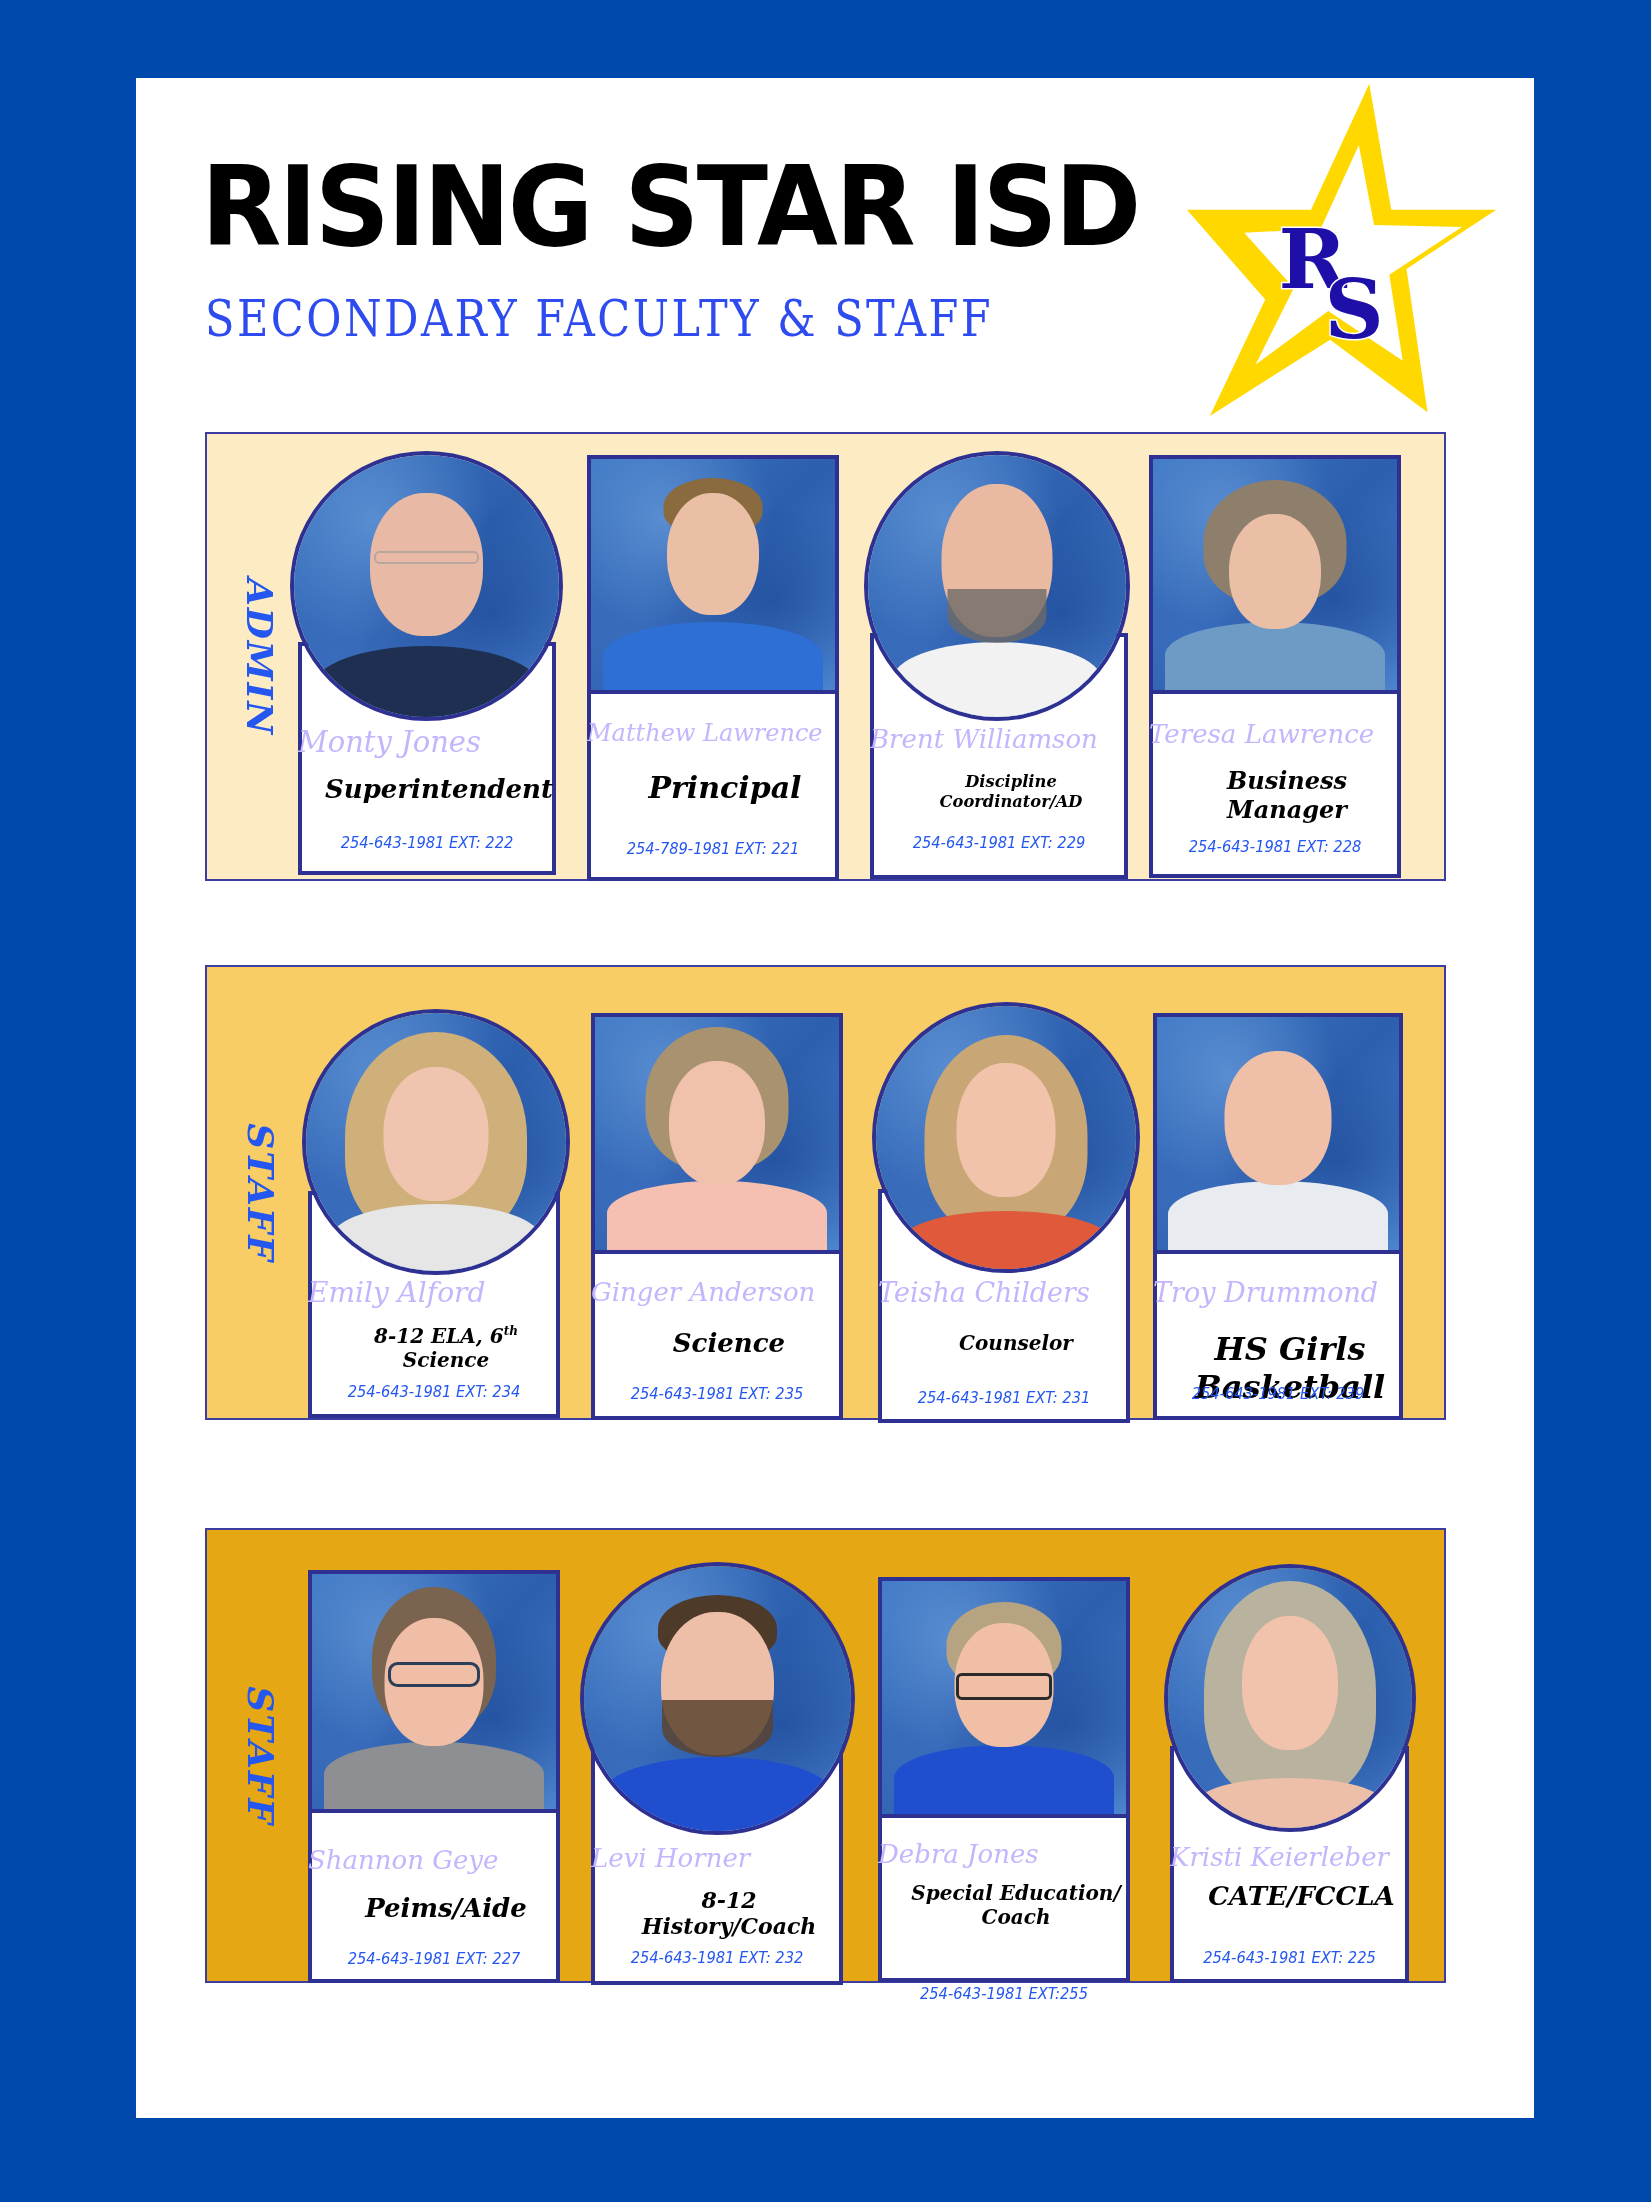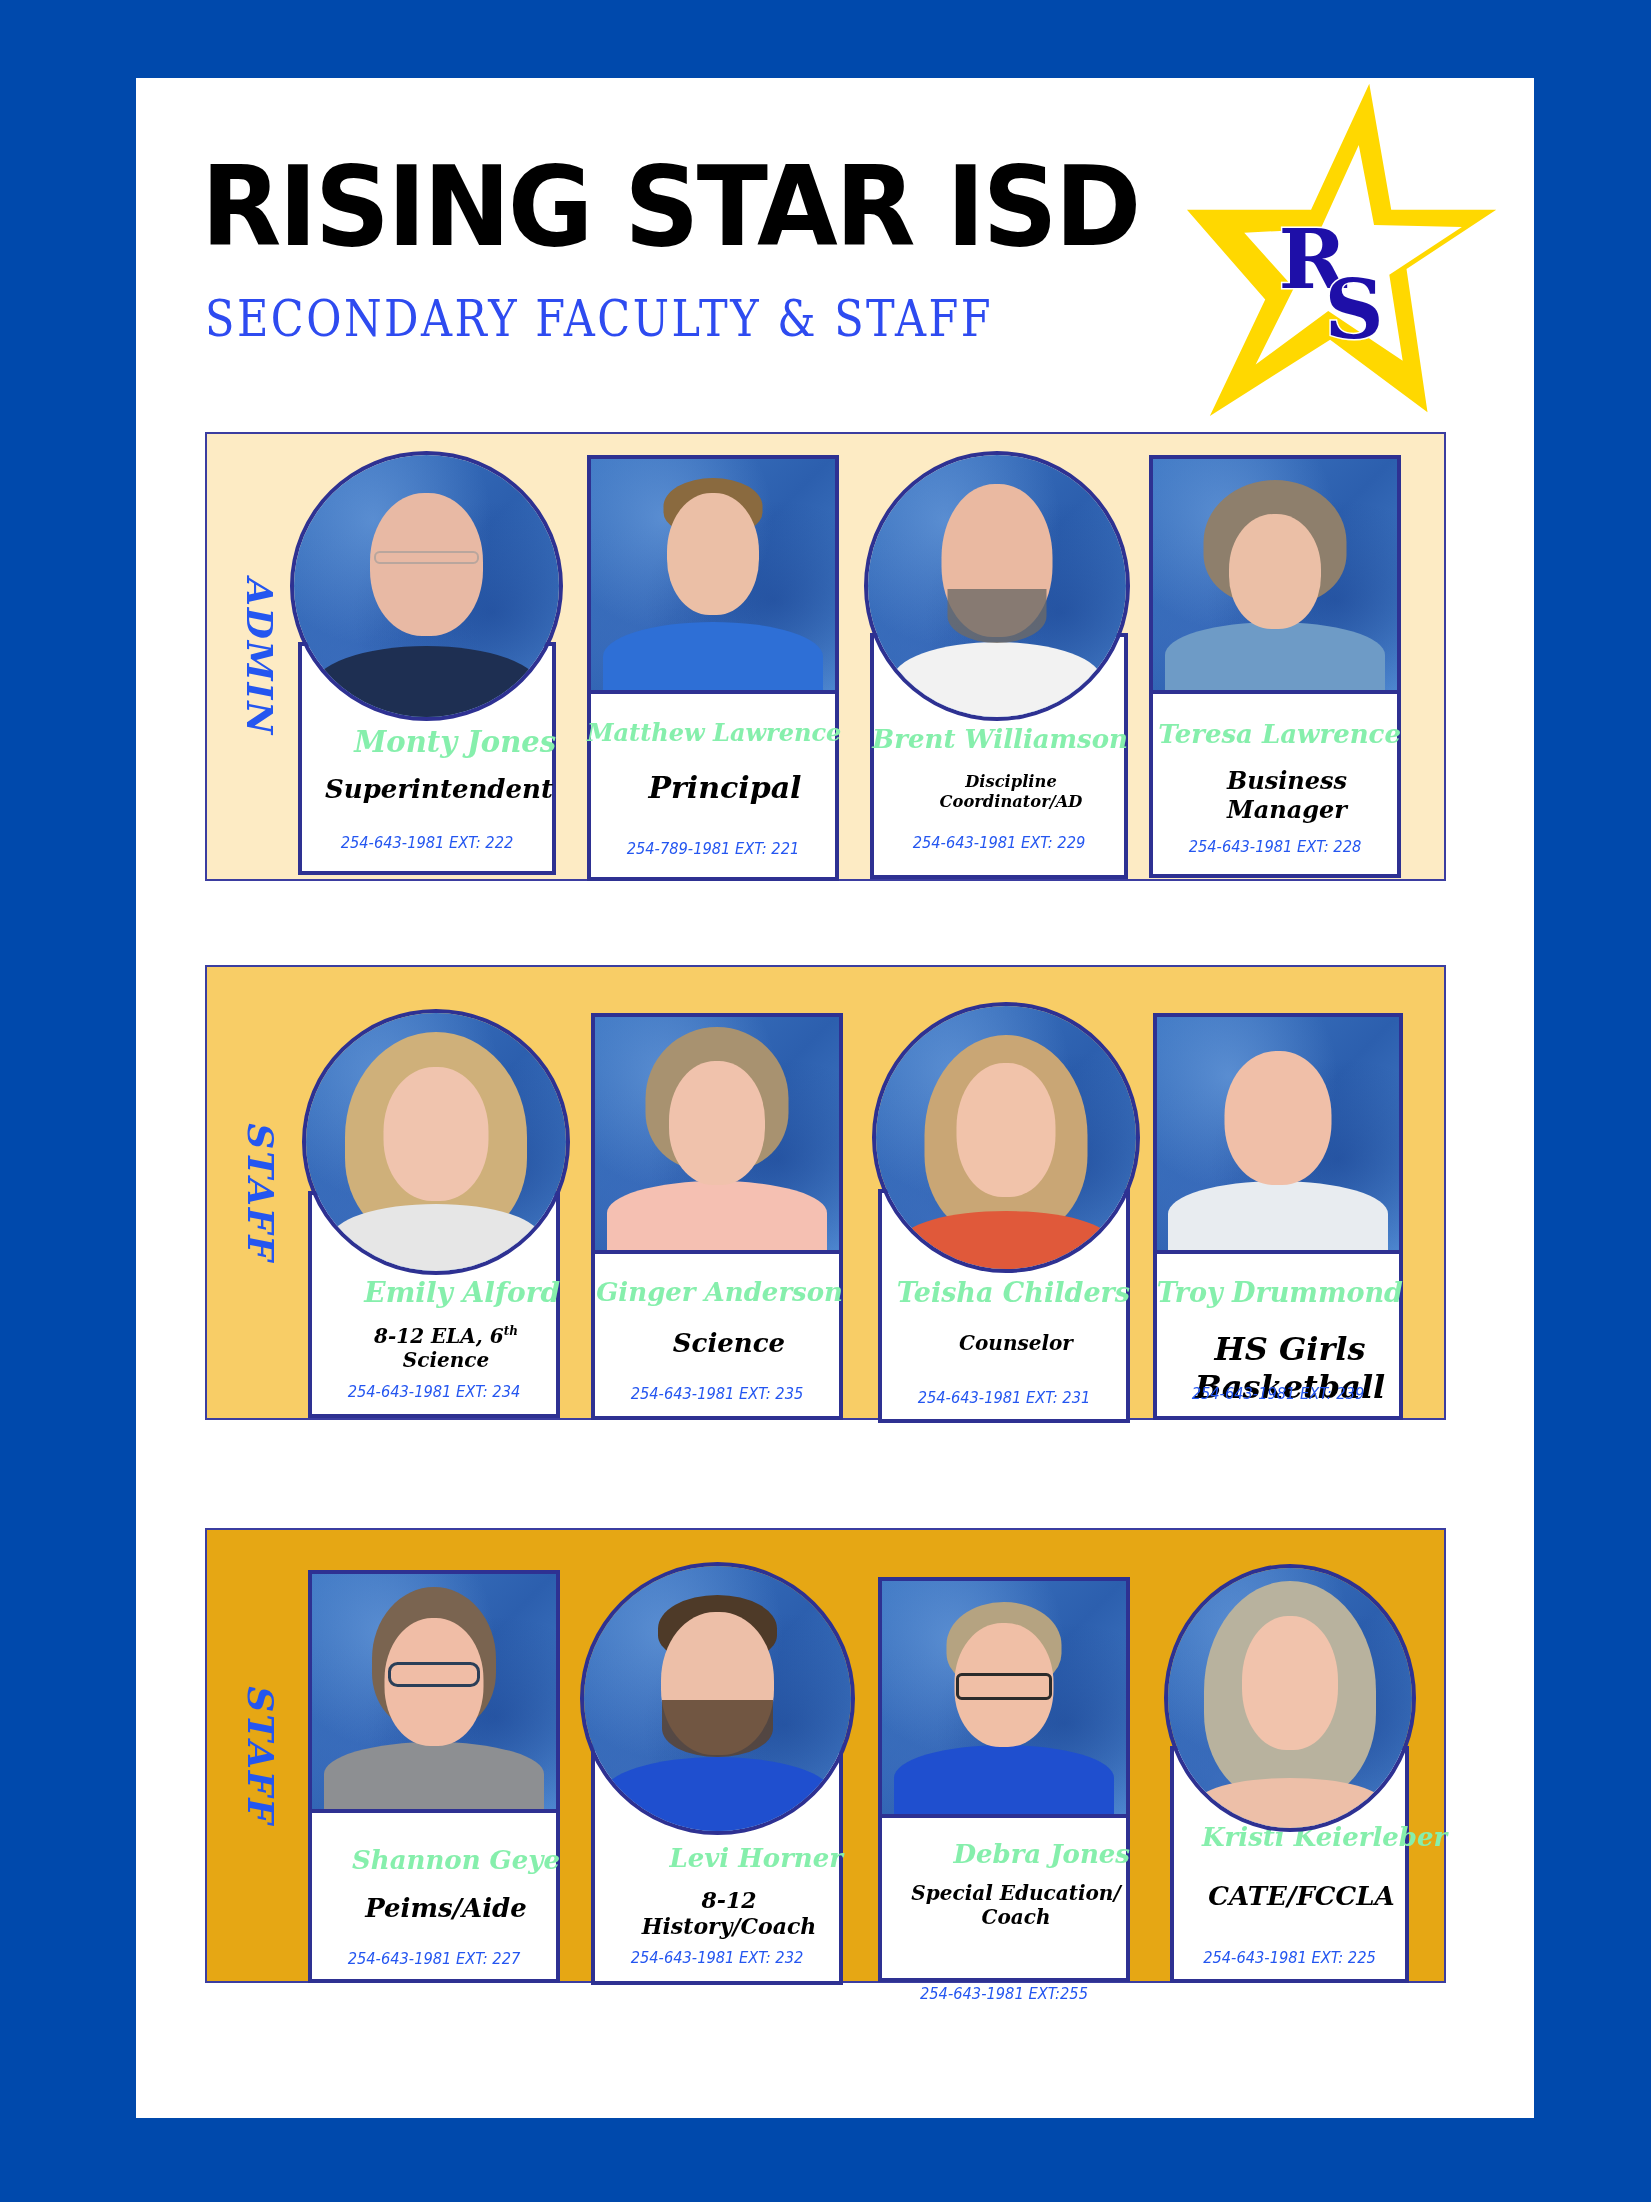--- a/index.html
+++ b/index.html
@@ -113,25 +113,25 @@
     left: 50%; transform: translateX(-50%);
     border-radius: 50% 50% 0 0 / 40% 40% 0 0;
   }
   .person .hair {
     position: absolute;
     left: 50%; transform: translateX(-50%);
     border-radius: 50% 50% 40% 40%;
   }
   .name {
     position: absolute; left: 0; right: 0;
-    text-align: right;
+    text-align: left;
     font-family: "DejaVu Serif", serif;
     font-style: italic;
-    font-weight: bold;
-    color: #86efac;
+    font-weight: normal;
+    color: #c4b5fd;
     white-space: nowrap;
     line-height: 1;
   }
   .role {
     position: absolute; left: 0; right: 0;
     text-align: center;
     font-family: "DejaVu Serif", serif;
     font-style: italic;
     font-weight: bold;
     color: #000;
@@ -371,17 +371,17 @@
   <div class="textbox" style="top:182px;"></div>
   <div class="photo" style="left:-5.7px;top:0;width:252px;height:268px;">
     <div class="photo-bg">
       <div class="person" style="width:100%;height:100%;top:0;">
         <div class="hair" style="width:172px;height:220px;top:13.4px;background:#B8B29E;"></div>
         <div class="body" style="width:191px;height:67px;top:210px;background:#EDBFA8;"></div>
         <div class="head" style="width:96px;height:134px;top:48px;background:#F1C3AC;"></div>
       </div>
     </div>
   </div>
-  <div class="name" style="top:260px;font-size:26px;padding-left:32px;">Kristi Keierleber</div>
+  <div class="name" style="top:280px;font-size:26px;">Kristi Keierleber</div>
   <div class="role" style="top:317px;font-size:26px;">CATE/FCCLA</div>
   <div class="phone" style="top:384px;">254-643-1981 EXT: 225</div>
 </div>
 
 
 </body></html>

